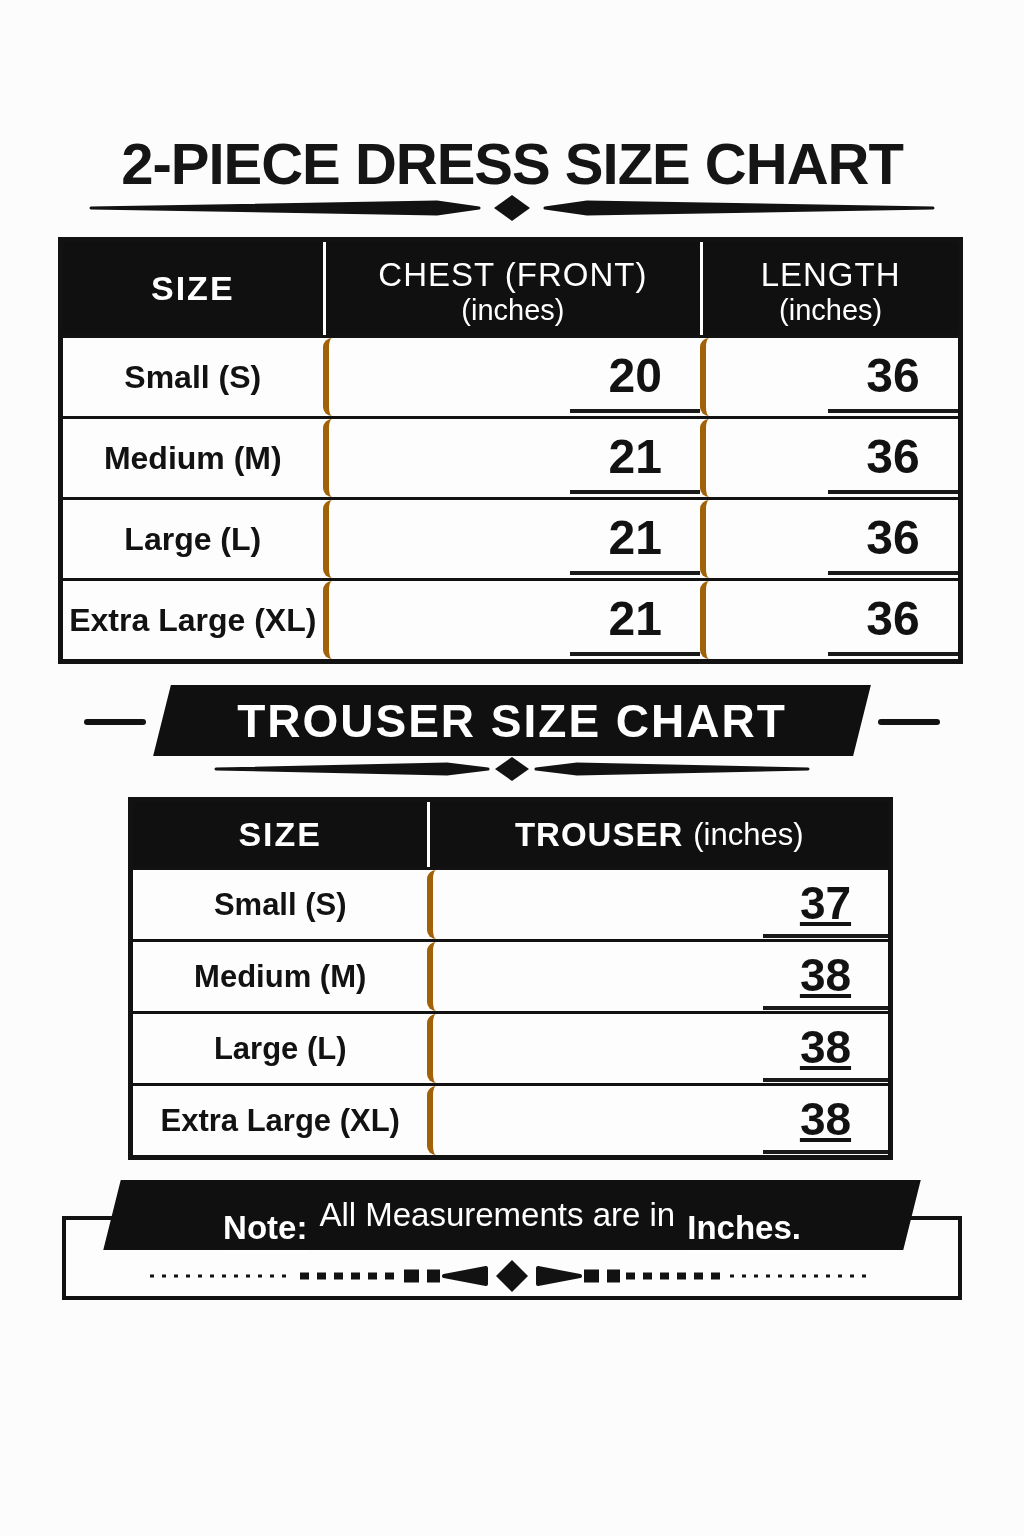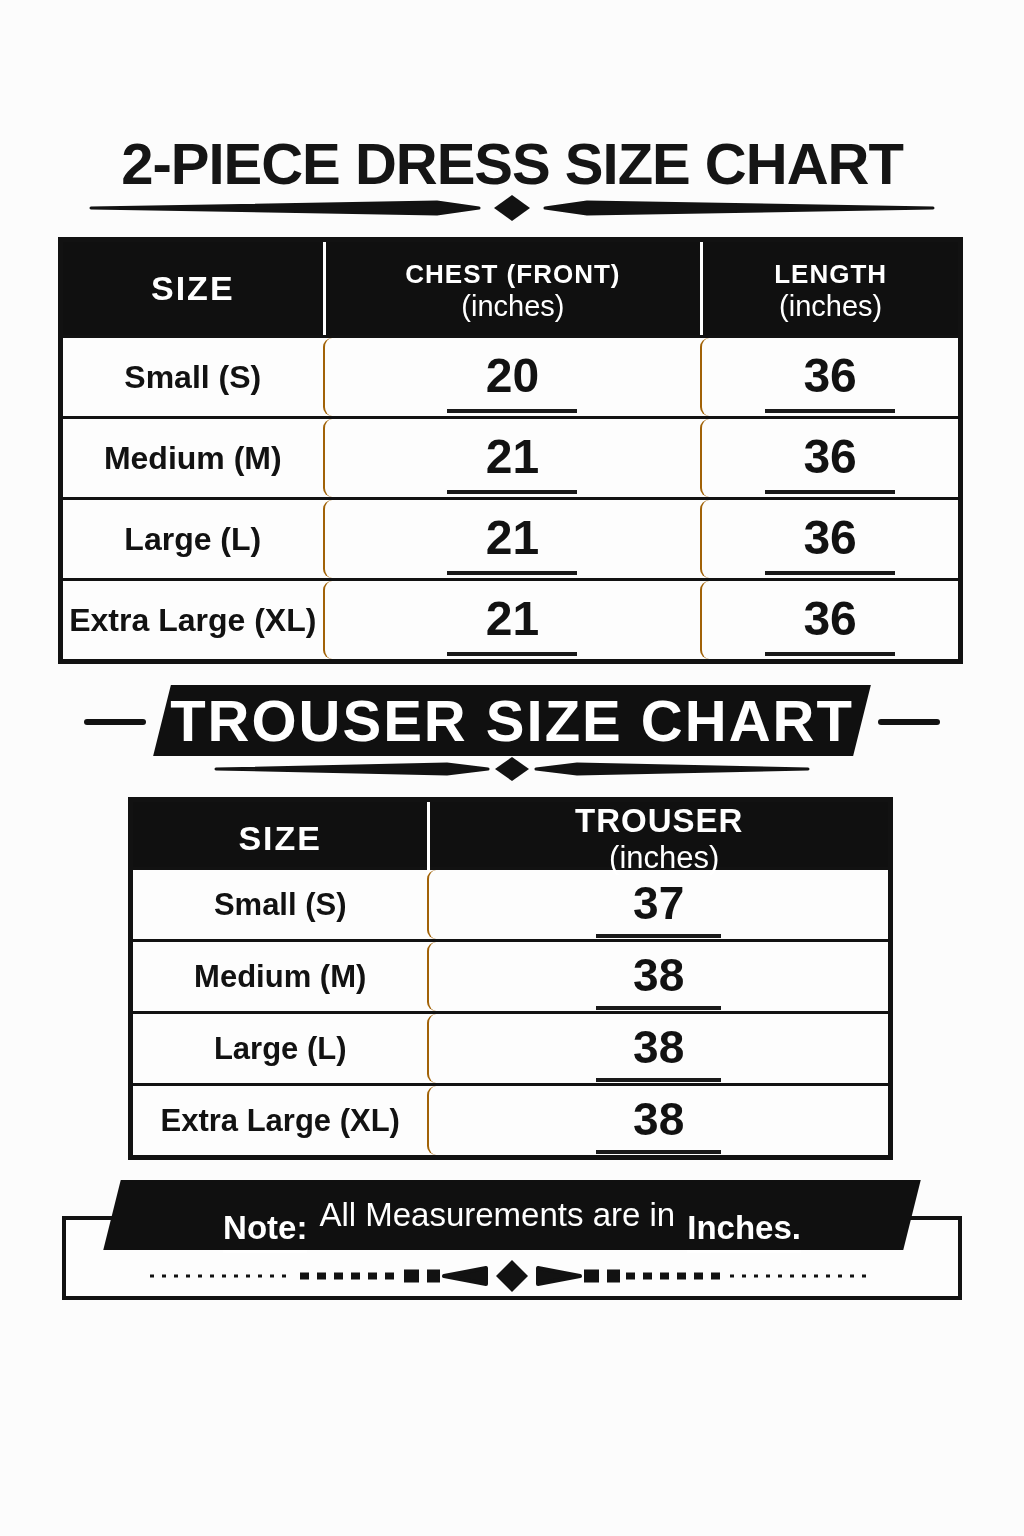--- a/index.html
+++ b/index.html
@@ -25,48 +25,48 @@
   }
   .d-head {
     display:grid; grid-template-columns:29% 42.2% 28.8%;
     background:#101010; color:#ffffff; height:93px;
   }
   .h-cell {
     display:flex; flex-direction:column; align-items:center; justify-content:center;
     line-height:1.15; text-align:center;
   }
   .h-cell + .h-cell { border-left:3px solid #ffffff; }
-  .h-main  { font-size:26px; font-weight:bold; letter-spacing:1px;margin-top:7px; }
+  .h-main  { font-size:33px; font-weight:normal; letter-spacing:1px;margin-top:7px; }
   .h-size  { font-size:34px; font-weight:bold; letter-spacing:2px; }
   .h-sub   { font-size:29px; font-weight:normal; }
   .d-row {
     display:grid; grid-template-columns:29% 42.2% 28.8%;
     height:81px; border-top:3px solid #121212;
   }
   .cell {
     display:flex; align-items:center; justify-content:center; text-align:center;border-radius:9px;
   }
-  .cell + .cell { border-left:2px solid #a16207; }
+  .cell + .cell { border-left:6px solid #a16207;justify-content:flex-end; }
   .size-label { font-size:32px; font-weight:bold; white-space:nowrap; }
   .num {
     display:inline-block; min-width:130px; text-align:center;
     font-size:48px; font-weight:bold; line-height:1;
     padding-bottom:9px; border-bottom:4px solid #1a1a1a; margin-top:10px;
   }
 
   
   .t-banner { position:absolute; top:685px; left:162px; width:700px; height:71px; }
   .t-banner .skew-bg {
     position:absolute; top:0; left:0; right:0; bottom:0;
     background:#101010; transform:skewX(-14deg);
   }
   .t-banner .banner-text {
     position:relative; z-index:1; display:flex; width:100%; height:100%;
     align-items:center; justify-content:center;
-    color:#ffffff; font-size:58px; font-weight:bold; letter-spacing:2px; white-space:nowrap;
+    color:#ffffff; font-size:46px; font-weight:bold; letter-spacing:2px; white-space:nowrap;
   }
   .side-dash { position:absolute; top:719px; height:6px; width:62px; background:#121212; border-radius:3px; }
   .side-dash.left  { left:84px; }
   .side-dash.right { left:878px; }
 
   
   .trouser-table {
     position:absolute; top:797px; left:128px; width:765px;
     border:5px solid #121212; background:#fdfdfd;
   }
@@ -76,21 +76,21 @@
   }
   .tt-row {
     display:grid; grid-template-columns:39% 61%;
     height:72px; border-top:3px solid #121212;
   }
   .tt-hmain { font-size:33px; font-weight:bold; letter-spacing:1px; }
   .tt-hsub  { font-size:31px; font-weight:normal; margin-left:10px; }
   .t-num {
     display:inline-block; min-width:125px; text-align:center;
     font-size:46px; font-weight:bold; line-height:1;
-    padding-bottom:8px; border-bottom:4px solid #1a1a1a; margin-top:8px;
+    padding-bottom:8px; border-bottom:4px solid #1a1a1a; margin-top:8px;text-decoration:underline;
   }
   .t-size-label { font-size:31px; font-weight:bold; white-space:nowrap; }
 
   
   .note-box {
     position:absolute; top:1216px; left:62px; width:900px; height:84px;
     border:4px solid #121212; background:#fdfdfd;
   }
   .note-banner { position:absolute; top:1180px; left:112px; width:800px; height:70px; }
   .note-banner .skew-bg {
@@ -193,21 +193,21 @@
     <polygon points="4,15 235,10 276,15 235,20" fill="#121212" stroke="#121212" stroke-width="3" stroke-linejoin="round"></polygon>
     <polygon points="300,3 317,15 300,27 283,15" fill="#121212"></polygon>
     <polygon points="596,15 365,10 324,15 365,20" fill="#121212" stroke="#121212" stroke-width="3" stroke-linejoin="round"></polygon>
   </svg>
 
   <div class="trouser-table">
     <div class="tt-head">
       <div class="h-cell">
         <span class="h-size">SIZE</span>
       </div>
-      <div class="h-cell" style="flex-direction:column;">
+      <div class="h-cell" style="flex-direction:row;">
         <span class="tt-hmain">TROUSER</span>
         <span class="tt-hsub">(inches)</span>
       </div>
     </div>
 
     <div class="tt-row">
       <div class="cell">
           <span class="t-size-label">Small (S)</span>
         </div>
       <div class="cell">

